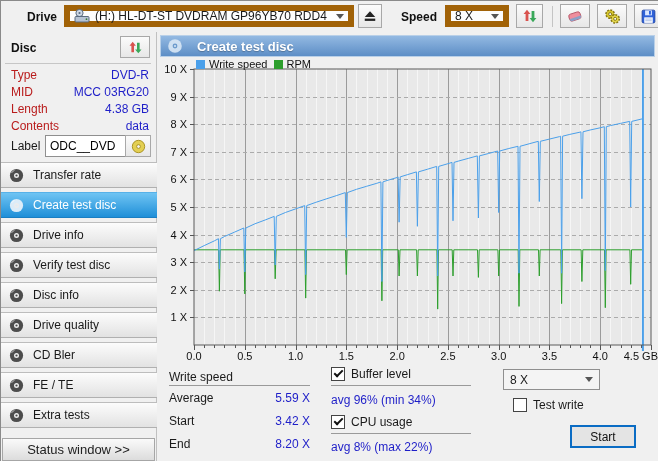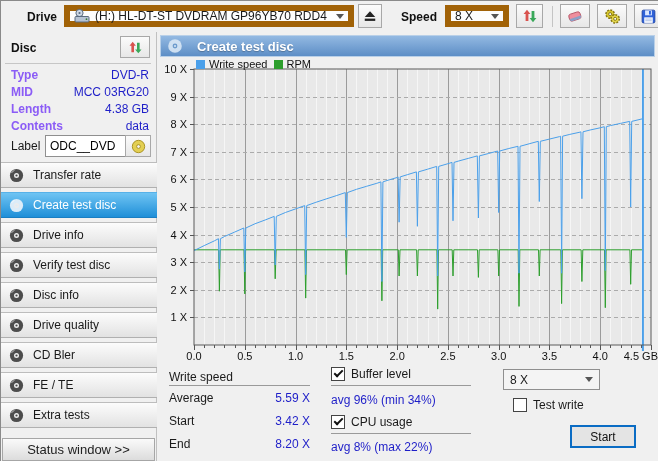--- a/index.html
+++ b/index.html
@@ -15,21 +15,21 @@
   .tbtn{position:absolute;height:24px;border:1px solid #a8a8a8;background:linear-gradient(#fbfbfb,#e7e7e7);
     display:flex;align-items:center;justify-content:center;padding:0;cursor:pointer;box-sizing:border-box;}
   .vsep{position:absolute;top:5px;width:1px;height:21px;background:#c4c4c4;}
 
   
   .sidebar{position:absolute;left:0;top:31px;width:156px;height:430px;background:#f0f0f0;border-right:1px solid #c0c0c0;box-sizing:border-box;}
   .disc-head-title{position:absolute;left:10px;top:9px;font-weight:bold;color:#111;}
   .disc-sep{position:absolute;left:4px;top:31px;width:146px;height:1px;background:#c6c6c6;}
   .disc-rows{position:absolute;left:0;top:35px;width:156px;}
   .disc-row{position:relative;height:17px;line-height:17px;}
-  .disc-row .dl{position:absolute;left:10px;color:#8b5cf6;font-weight:bold;}
+  .disc-row .dl{position:absolute;left:10px;color:#b91c1c;}
   .disc-row .dv{position:absolute;right:8px;color:#1e1ec8;}
   .label-row{position:absolute;left:0;top:103px;width:156px;height:24px;}
   .label-cap{position:absolute;left:10px;top:4px;}
   .label-input{position:absolute;left:44px;top:0;width:72px;height:20px;border:1px solid #8f8f8f;background:#fff;
     font-family:"Liberation Sans",sans-serif;font-size:12px;padding:0 4px;box-sizing:content-box;}
   .menu{position:absolute;left:0;top:130px;width:156px;}
   .menu-item{position:relative;height:24px;margin-bottom:4px;border-top:1px solid #bdbdbd;border-bottom:1px solid #b0b0b0;
     background:linear-gradient(#fcfcfc,#e2e2e2);display:flex;align-items:center;cursor:pointer;color:#1a1a1a;}
   .menu-item .mi-ico{margin-left:8px;width:15px;height:15px;color:#4d4d4d;}
   .menu-item .mi-label{margin-left:9px;}

